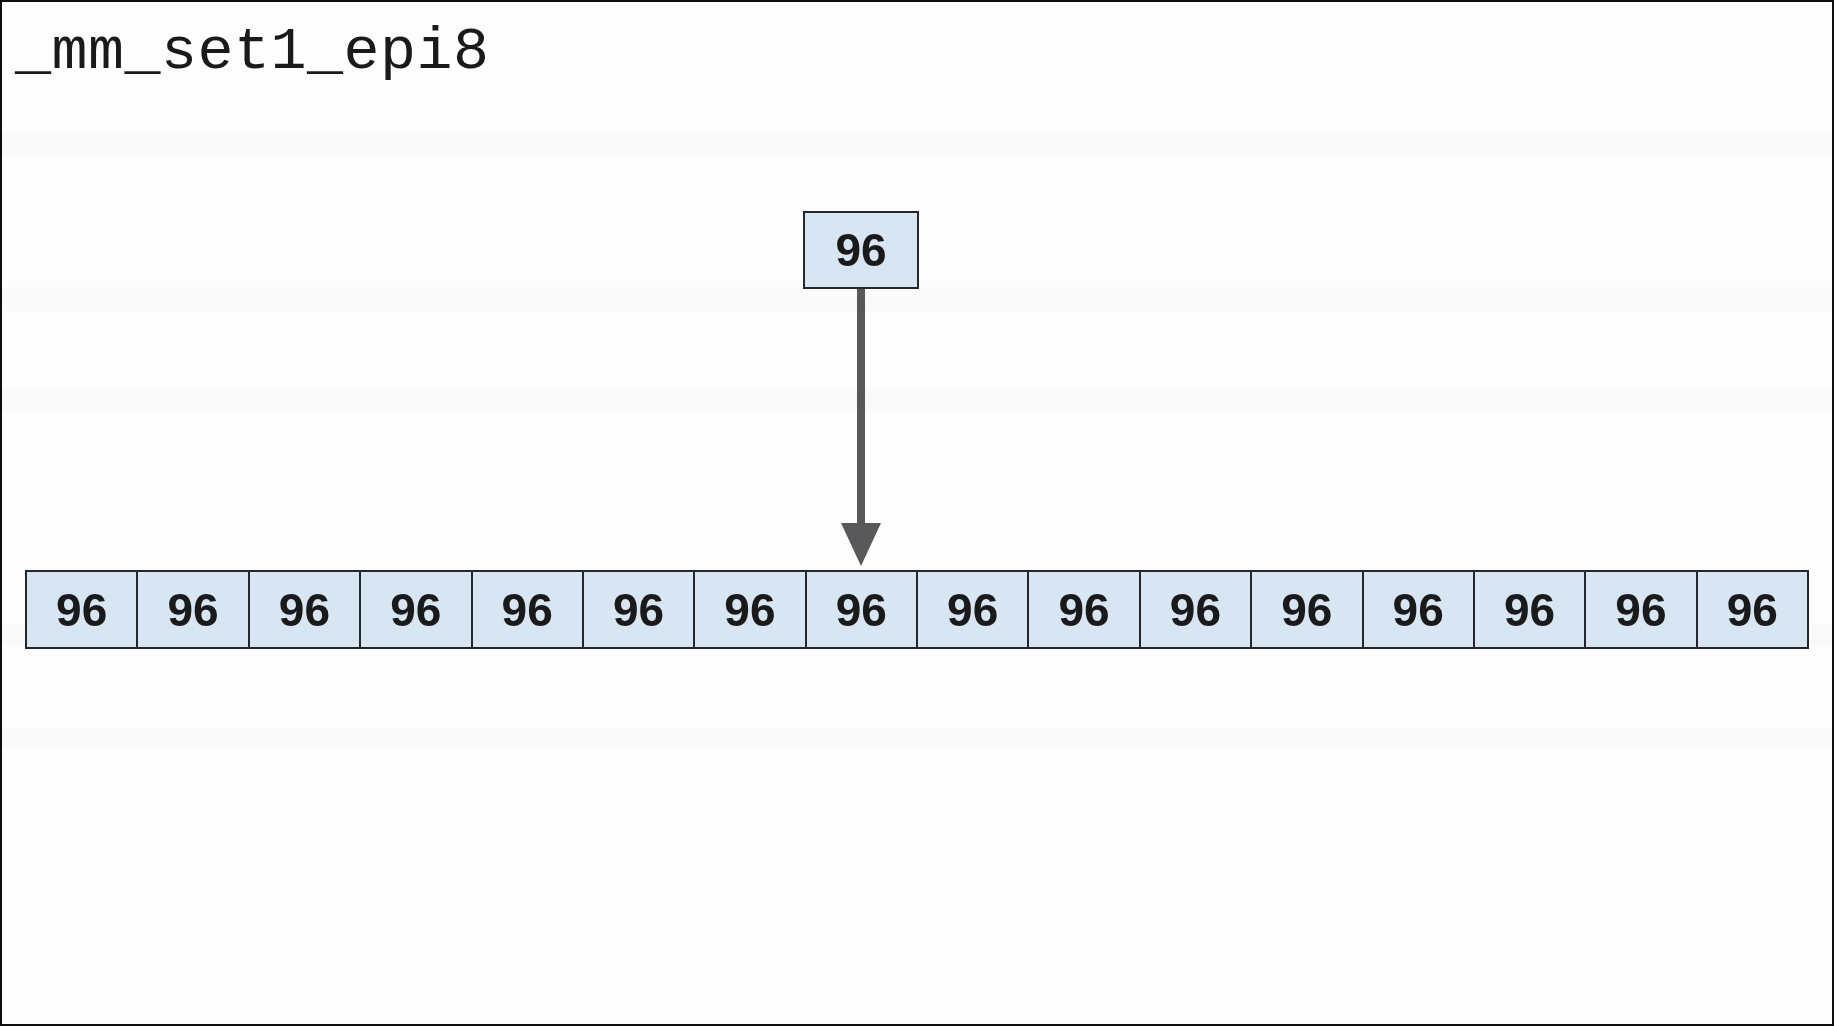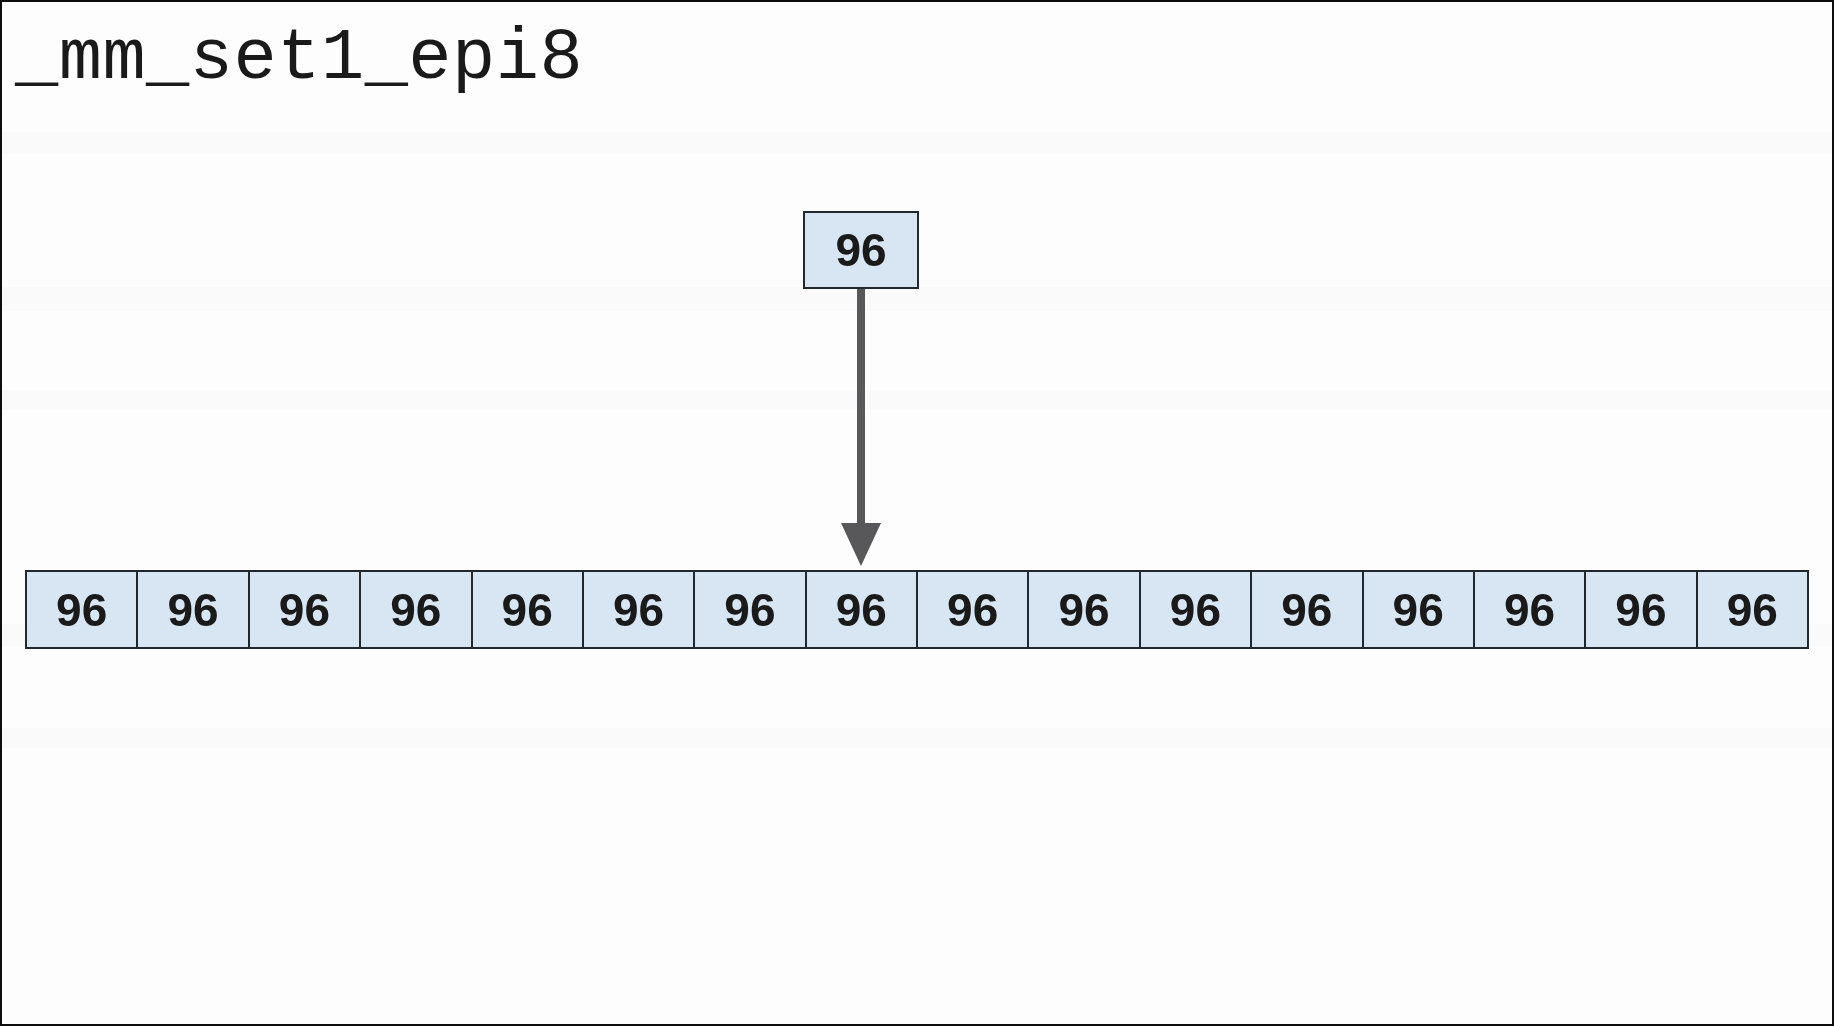--- a/index.html
+++ b/index.html
@@ -10,21 +10,21 @@
     border: 2px solid #0d0d0d;
     overflow: hidden;
     font-family: "Liberation Sans", sans-serif;
   }
 
   .title {
     position: absolute;
     left: 13px;
     top: 16px;
     font-family: "Liberation Mono", "DejaVu Sans Mono", monospace;
-    font-size: 72px;
+    font-size: 60px;
     font-weight: 400;
     letter-spacing: 0.5px;
     color: var(--text, #1a1a1a);
     white-space: pre;
   }
 
   .scalar-box {
     position: absolute;
     left: 801px;
     top: 209px;

